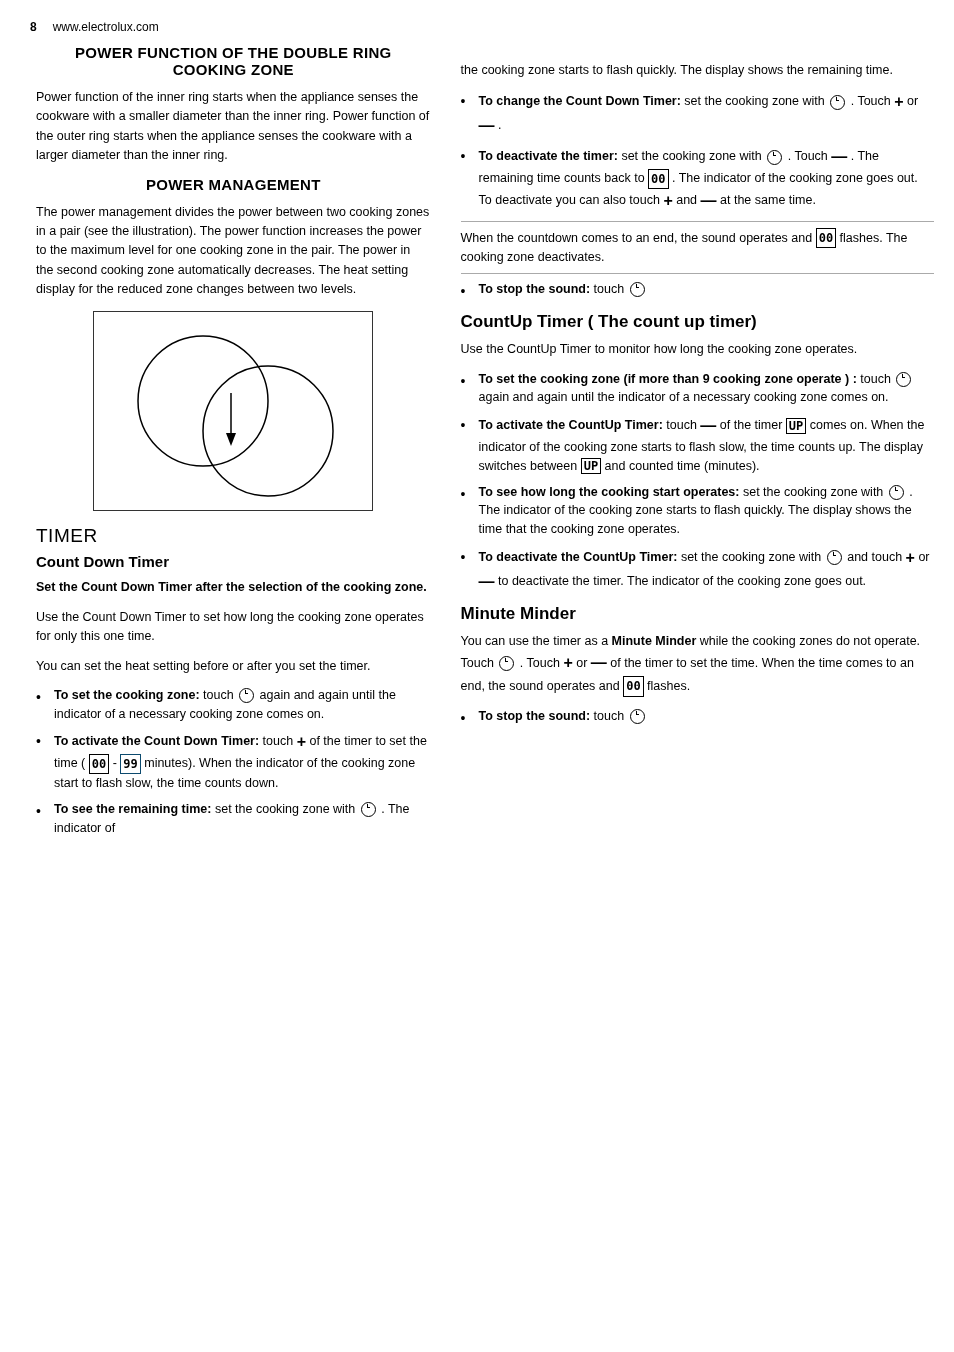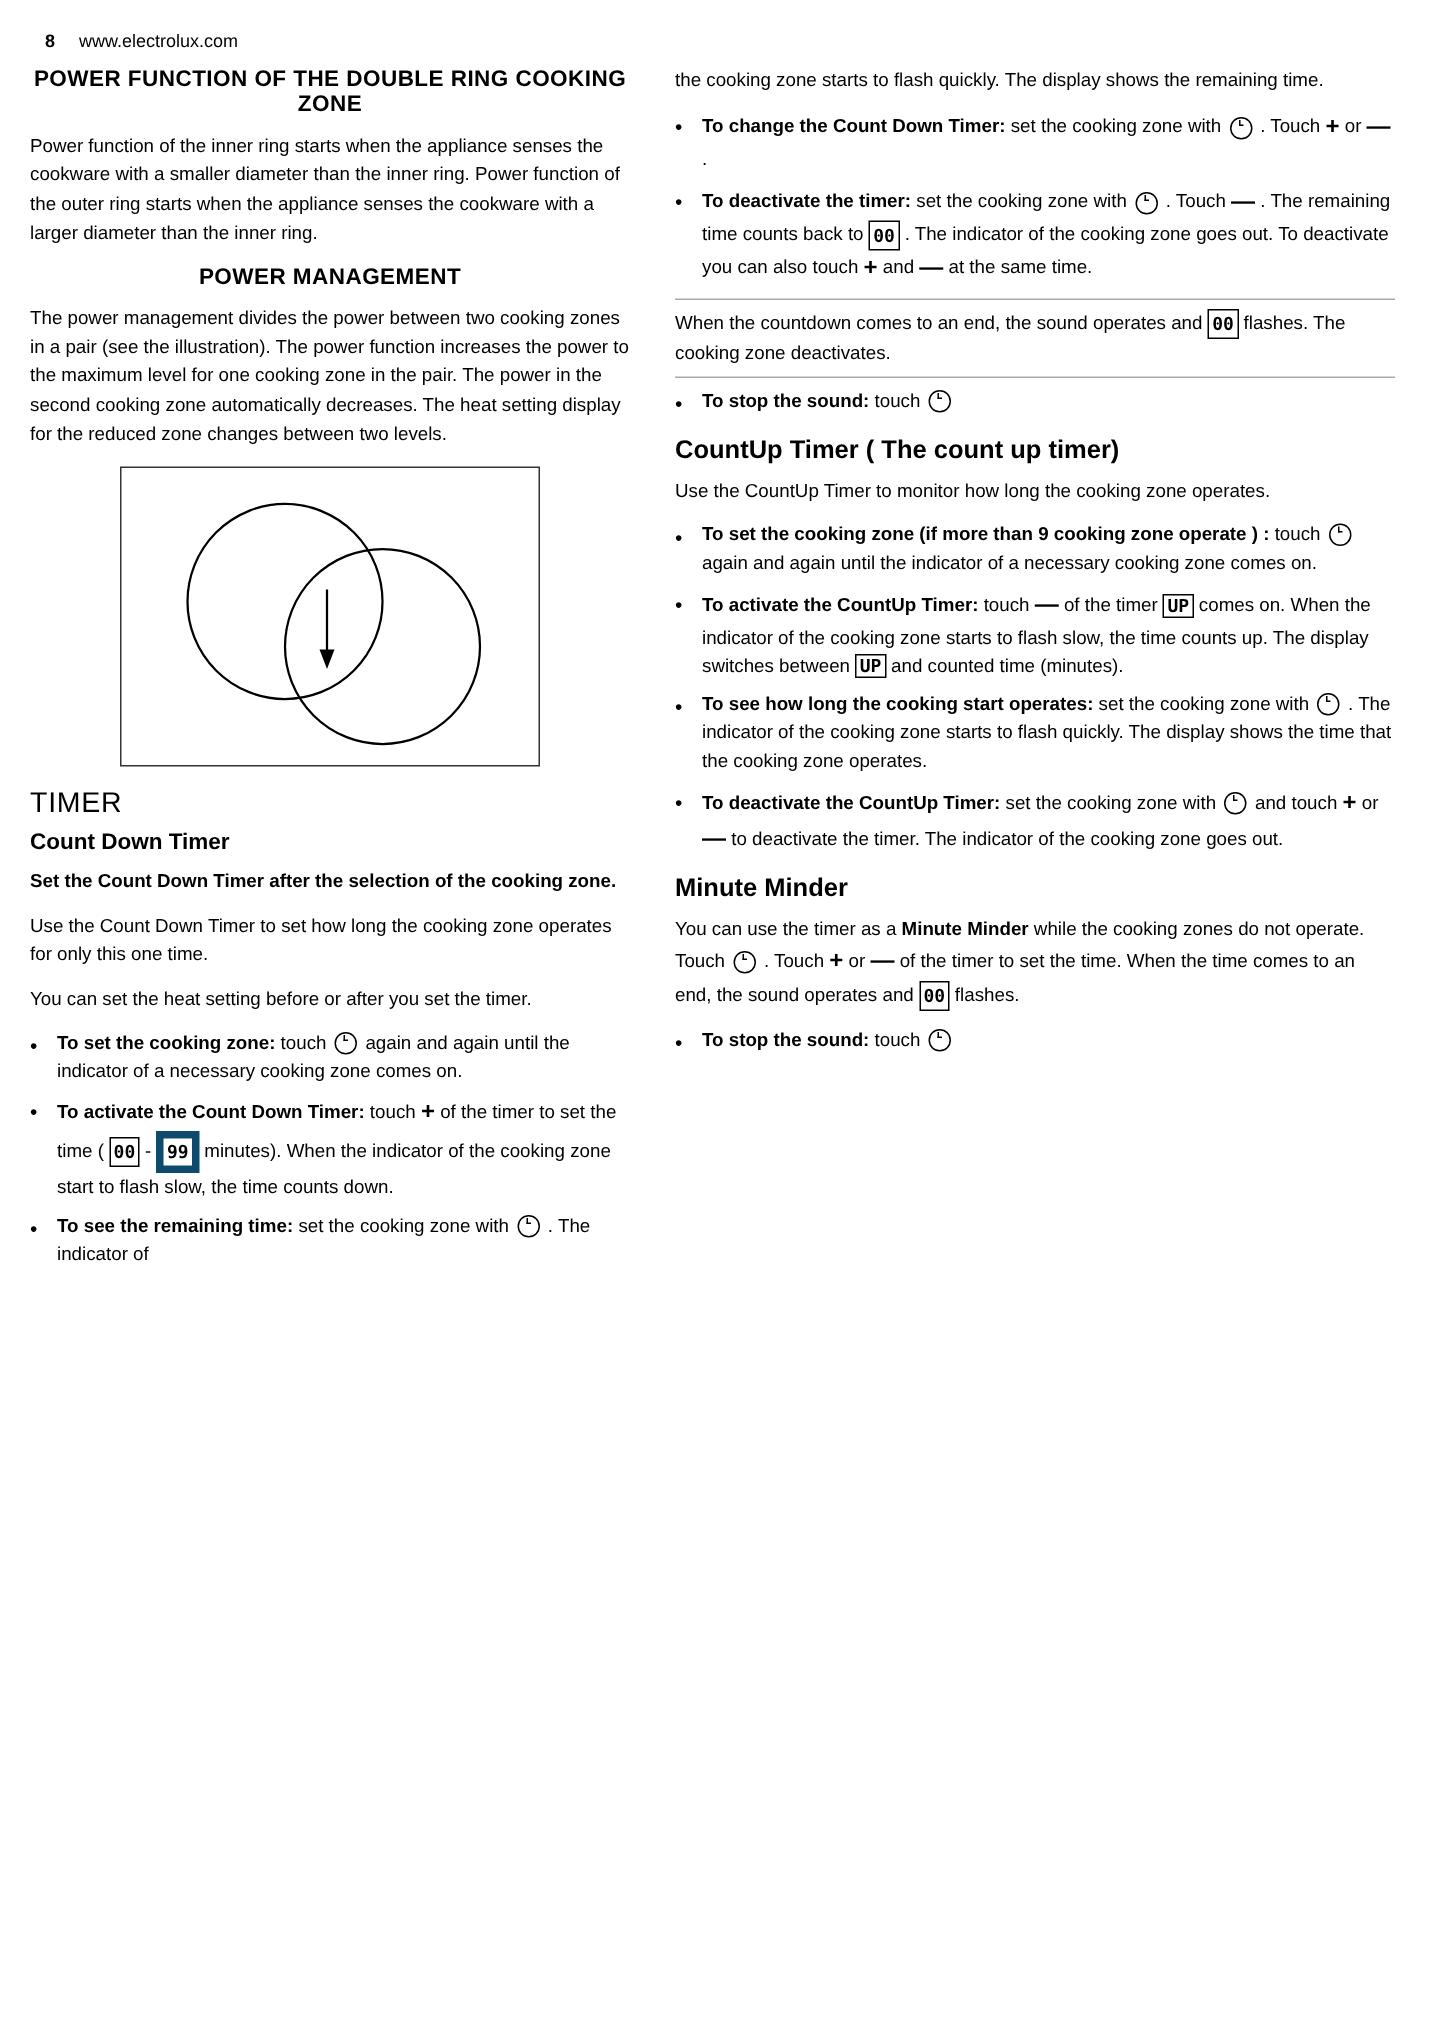--- a/index.html
+++ b/index.html
@@ -30,24 +30,26 @@
       font-size: 12px;
     }
     .content {
       display: flex;
       flex-direction: row;
       padding: 0 20px;
     }
     .left-col {
       width: 420px;
       padding-right: 20px;
+      margin-left: 16px;
     }
     .right-col {
       width: 490px;
       padding-left: 10px;
+      margin-top: 17px;
     }
     .section-title {
       font-size: 15px;
       font-weight: bold;
       text-align: center;
       text-transform: uppercase;
       margin-bottom: 10px;
       letter-spacing: 0.3px;
     }
     .body-text {
@@ -181,21 +183,21 @@
             again and again until the indicator of a necessary cooking zone comes on.
           </span>
         </li>
         <li>
           <span class="bullet-dot">•</span>
           <span>
             <span class="inline-bold">To activate the Count Down Timer:</span>
             touch <span style="display:inline-block;font-size:16px;font-weight:bold;vertical-align:middle;">+</span> of the timer to set the time (
             <span style="display:inline-block;font-family:monospace;font-size:12px;font-weight:bold;vertical-align:middle;border:1px solid #000;padding:0 2px;">00</span>
             - 
-            <span style="display:inline-block;font-family:monospace;font-size:12px;font-weight:bold;vertical-align:middle;border:5px solid #0c4a6e;padding:0 2px;">99</span>
+            <span style="display:inline-block;font-family:monospace;font-size:12px;font-weight:bold;vertical-align:middle;border:1px solid #0c4a6e;padding:0 2px;">99</span>
             minutes). When the indicator of the cooking zone start to flash slow, the time counts down.
           </span>
         </li>
         <li>
           <span class="bullet-dot">•</span>
           <span>
             <span class="inline-bold">To see the remaining time:</span>
             set the cooking zone with
             <span style="display:inline-block;width:15px;height:15px;border:1.5px solid #000;border-radius:50%;vertical-align:middle;position:relative;margin:0 2px;">
               <span style="position:absolute;top:1px;left:5px;width:1px;height:4px;background:#000;display:block;"></span>

